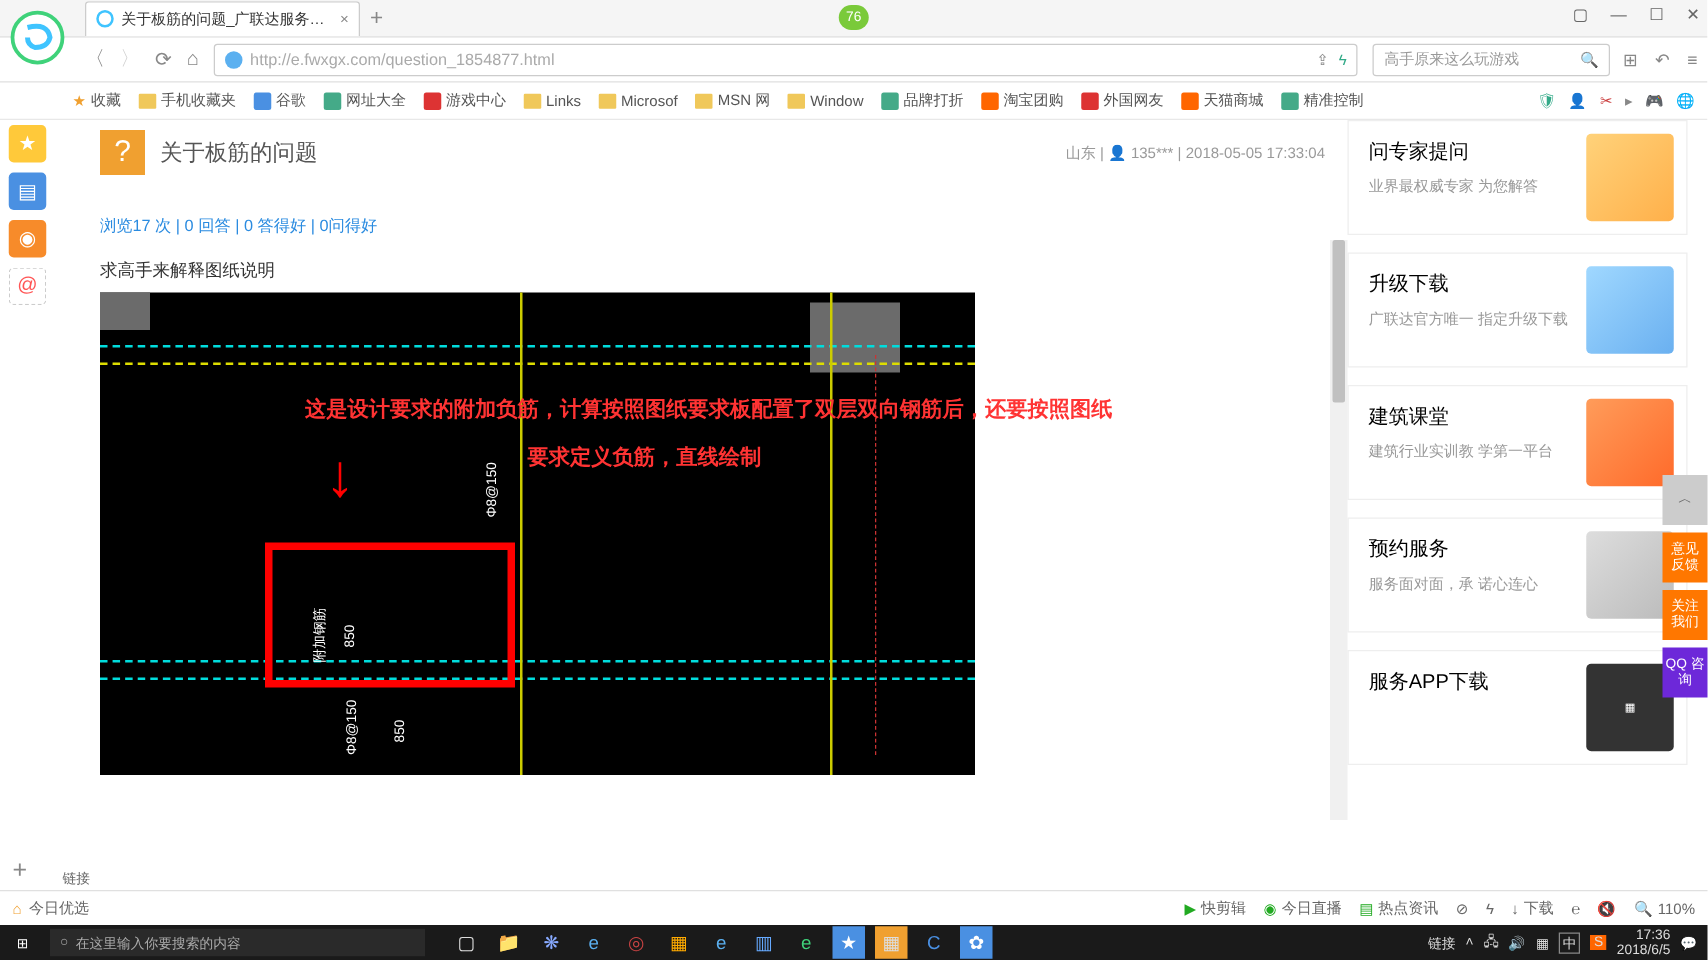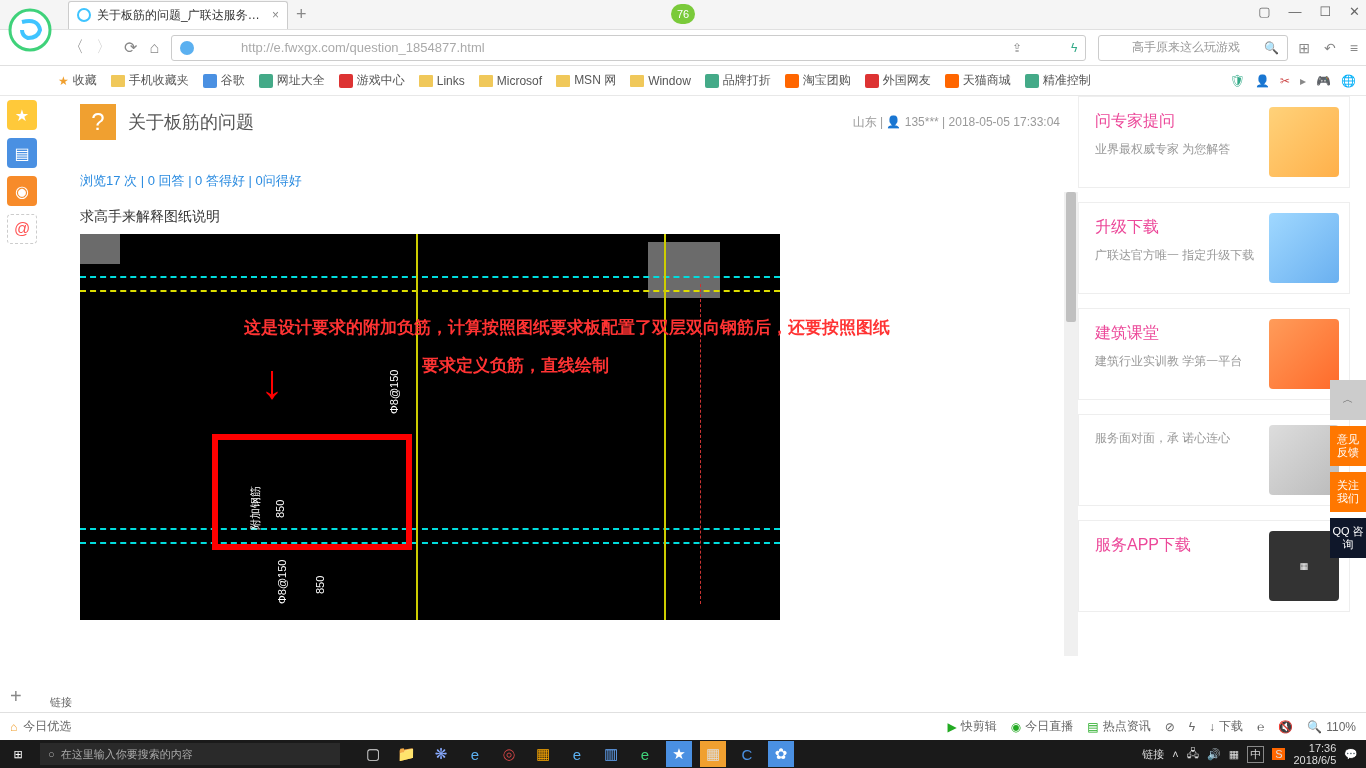--- a/index.html
+++ b/index.html
@@ -12,26 +12,26 @@
 .tab-favicon { width: 14px; height: 14px; margin-right: 6px; border-radius: 50%; border:2px solid #3fc4ff; }
 .tab-title { font-size: 12px; color: #333; white-space: nowrap; overflow: hidden; text-overflow: ellipsis; flex:1;}
 .tab-close { margin-left: 6px; color: #888; cursor:pointer;}
 .plus { margin-left: 8px; color: #888; font-size: 18px; cursor:pointer; }
 .win-center { position:absolute; left:50%; top:4px; transform:translateX(-50%); width:24px;height:20px;border-radius:10px;background:#7aca3a;color:#fff;display:flex;align-items:center;justify-content:center;font-size:11px;}
 .win-right { position:absolute; right:6px; top:4px; display:flex; gap:18px; color:#666;}
 .win-right span{cursor:pointer;font-size:13px;}
 
 .addrbar { height: 36px; display:flex; align-items:center; padding-left:68px; gap:12px; border-bottom:1px solid #e0e0e0;}
 .nav-icon { color:#888; font-size:16px; cursor:pointer;}
-.url-box { flex:1; height:26px; border:1px solid #ccc; border-radius:3px; display:flex; align-items:center; padding:0 8px;gap:41px; }
+.url-box { flex:1; height:26px; border:1px solid #ccc; border-radius:3px; display:flex; align-items:center; padding:0 8px; }
 .url-icon{width:14px;height:14px;margin-right:6px;background:#5bb0f0;border-radius:50%;}
 .url-text{color:#aaa; font-size:13px; flex:1;}
 .addr-right{display:flex;align-items:center;gap:10px;margin-right:8px;}
 .search-box{width:190px;height:26px;border:1px solid #ccc;border-radius:3px;display:flex;align-items:center;padding:0 8px;color:#999;}
-.search-box span:first-child{flex:1;text-align:center;}
+.search-box span:first-child{flex:1;}
 .addr-icons{display:flex;gap:14px;color:#888;font-size:14px;}
 
 .bookbar { height:30px; display:flex; align-items:center; padding-left:58px; gap:14px; border-bottom:1px solid #e8e8e8; font-size:12px;}
 .bm{display:flex;align-items:center;gap:4px;color:#555;cursor:pointer;}
 .bm .fi{width:14px;height:12px;background:#f0c85a;border-radius:1px;}
 .bm .ri{width:14px;height:14px;background:#d33;border-radius:2px;}
 .bm .gi{width:14px;height:14px;background:#4a8;border-radius:2px;}
 .bm .ti{width:14px;height:14px;background:#f60;border-radius:2px;}
 .bm .bi{width:14px;height:14px;background:#4a90e2;border-radius:2px;}
 
@@ -67,33 +67,33 @@
 .cad .gray2{position:absolute;right:60px;top:8px;width:72px;height:56px;background:#6b6b6b;}
 .cad .hline{position:absolute;left:0;height:0;}
 .cad .dash-cyan{border-top:2px dashed #0dd;}
 .cad .dash-yel{border-top:2px dashed #dd0;}
 .cad .vline-yel{position:absolute;width:0;border-left:2px solid #cc0;}
 .cad .vline-red{position:absolute;width:0;border-left:1px dashed #c33;}
 .cad .lbl{position:absolute;color:#fff;font-size:11px;}
 .cad .lbl-v{transform:rotate(-90deg);transform-origin:left top;}
 
 .card{border:1px solid #eee;margin-bottom:14px;padding:14px 16px;position:relative;min-height:92px;}
-.card h3{font-size:16px;font-weight:normal;color:#ec4899;margin-bottom:8px;}
+.card h3{font-size:16px;font-weight:normal;color:#000000;margin-bottom:8px;}
 .card p{font-size:12px;color:#999;line-height:1.6;}
 .card .cimg{position:absolute;right:10px;top:10px;width:70px;height:70px;border-radius:4px;}
 .ci1{background:linear-gradient(135deg,#ffd27a,#ffb04a);}
 .ci2{background:linear-gradient(135deg,#ff9c5a,#ff6a2a);}
 .ci3{background:linear-gradient(135deg,#a0d8ff,#6ab0f0);}
 .ci4{background:linear-gradient(135deg,#ddd,#bbb);}
 .ci5{background:#333;display:flex;align-items:center;justify-content:center;color:#fff;font-size:9px;}
 
 .float-r{position:absolute;right:0;top:380px;display:flex;flex-direction:column;gap:6px;}
 .fbtn{width:36px;height:40px;background:#f70;color:#fff;font-size:11px;display:flex;align-items:center;justify-content:center;text-align:center;line-height:1.2;cursor:pointer;}
 .fbtn.gray{background:#ccc;color:#666;}
-.fbtn.blue{background:#0f172a;}
+.fbtn.blue{background:#6d28d9;}
 
 .statusbar{position:absolute;left:0;right:0;bottom:28px;height:28px;border-top:1px solid #e0e0e0;display:flex;align-items:center;padding:0 10px;gap:14px;font-size:12px;color:#666;}
 .sb-left{display:flex;align-items:center;gap:6px;}
 .sb-right{margin-left:auto;display:flex;align-items:center;gap:14px;}
 .sb-ico{display:flex;align-items:center;gap:4px;cursor:pointer;}
 .green-dot{color:#2a2;}
 
 .taskbar{position:absolute;left:0;right:0;bottom:0;height:28px;background:#1a1a1a;display:flex;align-items:center;color:#ddd;font-size:11px;}
 .tb-start{width:36px;height:28px;display:flex;align-items:center;justify-content:center;color:#fff;}
 .tb-search{width:300px;height:22px;background:#2a2a2a;display:flex;align-items:center;padding:0 8px;gap:6px;color:#aaa;margin-left:4px;}
@@ -281,20 +281,21 @@
 指定升级下载</p>
         <div class="cimg ci3"></div>
       </div>
     <div class="card">
         <h3>建筑课堂</h3>
         <p>建筑行业实训教
 学第一平台</p>
         <div class="cimg ci2"></div>
       </div>
     <div class="card">
+        <h3>预约服务</h3>
         <p>服务面对面，承
 诺心连心</p>
         <div class="cimg ci4"></div>
       </div>
     <div class="card">
         <h3>服务APP下载</h3>
         <div class="cimg ci5">▦</div>
       </div>
   </div>
 </div>

